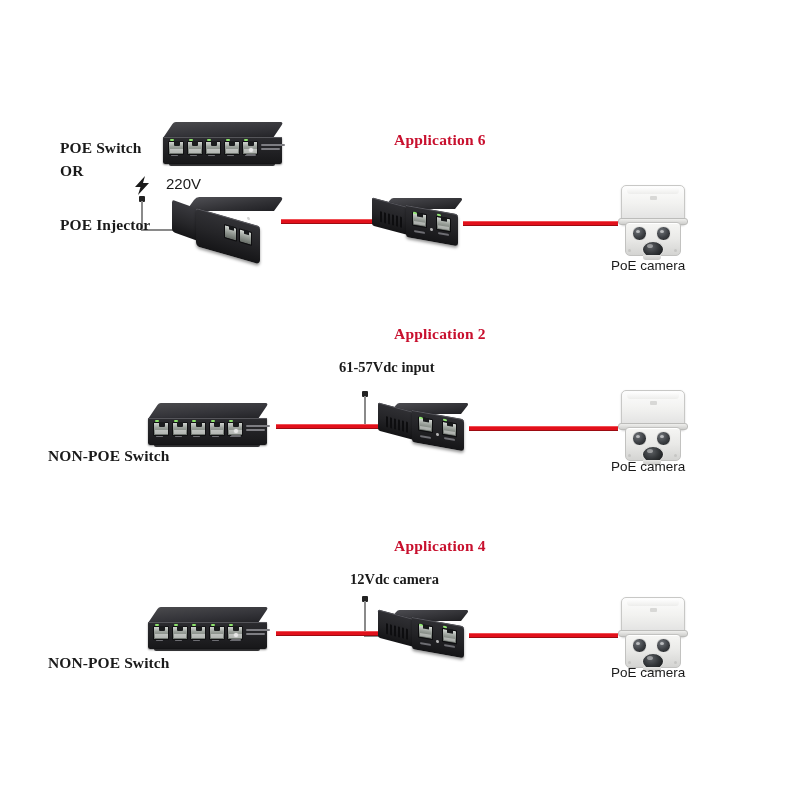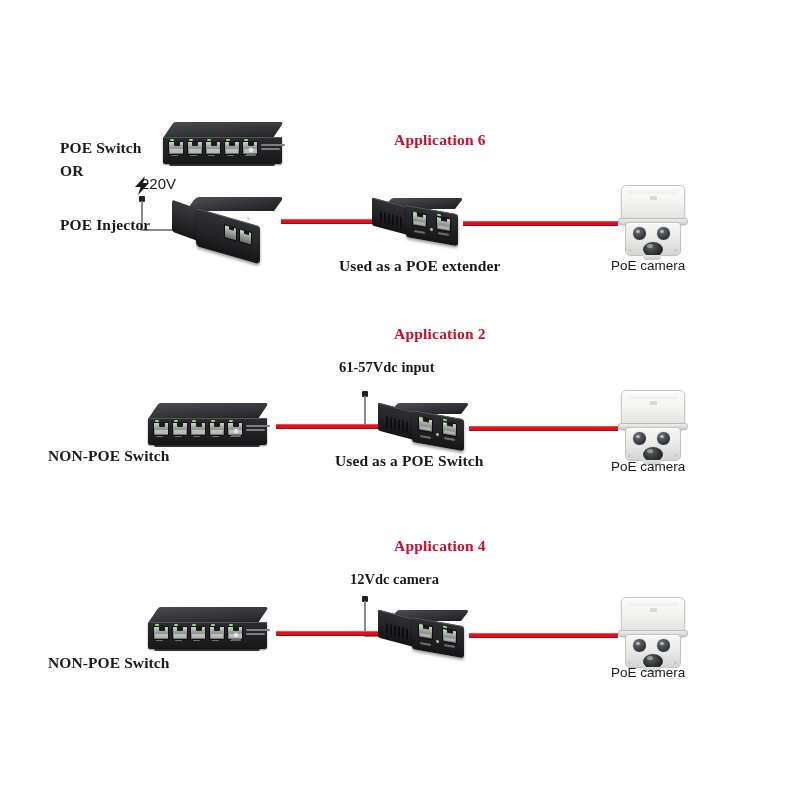--- a/index.html
+++ b/index.html
@@ -322,21 +322,21 @@
         </div>
       <div class="foot"></div>
     </div>
 
     <div class="abs lbl" style="left:60px;top:162px;">OR</div>
 
     <div class="abs" style="left:134px;top:173px;">
       <svg width="16" height="19" viewBox="0 0 16 19" style="position:absolute;left:0;top:3px;">
         <polygon points="11,0 1,11 6.5,11 4,19 15,7 9,7" fill="#1a1a1a"></polygon>
       </svg>
-      <div class="volt-lbl" style="position:absolute;left:7px;top:2px;">220V</div>
+      <div class="volt-lbl" style="position:absolute;left:32px;top:2px;">220V</div>
     </div>
     <div class="pdot" style="left:139px;top:196px;"></div>
     <div class="pwire v" style="left:141px;top:201px;height:29px;"></div>
     <div class="pwire h" style="left:141px;top:229px;width:46px;"></div>
 
     <div class="abs lbl" style="left:60px;top:216px;">POE Injector</div>
 
     <div class="inj" style="left:172px;top:197px;">
       <div class="top"></div>
       <div class="side"></div>
@@ -368,21 +368,20 @@
       </div>
       <div class="jled" style="left:41px;top:14px;transform:skewY(10deg);"></div>
       <div class="jled" style="left:65px;top:16px;transform:skewY(10deg);"></div>
       <div class="jlab" style="left:42px;top:33px;"></div>
       <div class="jlab" style="left:66px;top:35px;"></div>
       <div class="midled"></div>
     </div>
 
     <div class="cable" style="left:463px;top:221px;width:155px;"></div>
 
-    <div class="abs lbl" style="left:339px;top:257px;">Used as a POE extender</div>
 
     <div class="cam" style="left:617px;top:185px;">
       <div class="hood"></div>
       <div class="hoodTop"></div>
       <div class="hoodMark"></div>
       <div class="hoodLip"></div>
       <div class="body"></div>
       <div class="ir l"></div>
       <div class="ir r"></div>
       <div class="lens"></div>
@@ -461,21 +460,20 @@
       </div>
       <div class="jled" style="left:41px;top:14px;transform:skewY(10deg);"></div>
       <div class="jled" style="left:65px;top:16px;transform:skewY(10deg);"></div>
       <div class="jlab" style="left:42px;top:33px;"></div>
       <div class="jlab" style="left:66px;top:35px;"></div>
       <div class="midled"></div>
     </div>
 
     <div class="cable" style="left:469px;top:426px;width:149px;"></div>
 
-    <div class="abs lbl" style="left:335px;top:452px;">Used as a POE  Switch</div>
 
     <div class="cam" style="left:617px;top:390px;">
       <div class="hood"></div>
       <div class="hoodTop"></div>
       <div class="hoodMark"></div>
       <div class="hoodLip"></div>
       <div class="body"></div>
       <div class="ir l"></div>
       <div class="ir r"></div>
       <div class="lens"></div>

